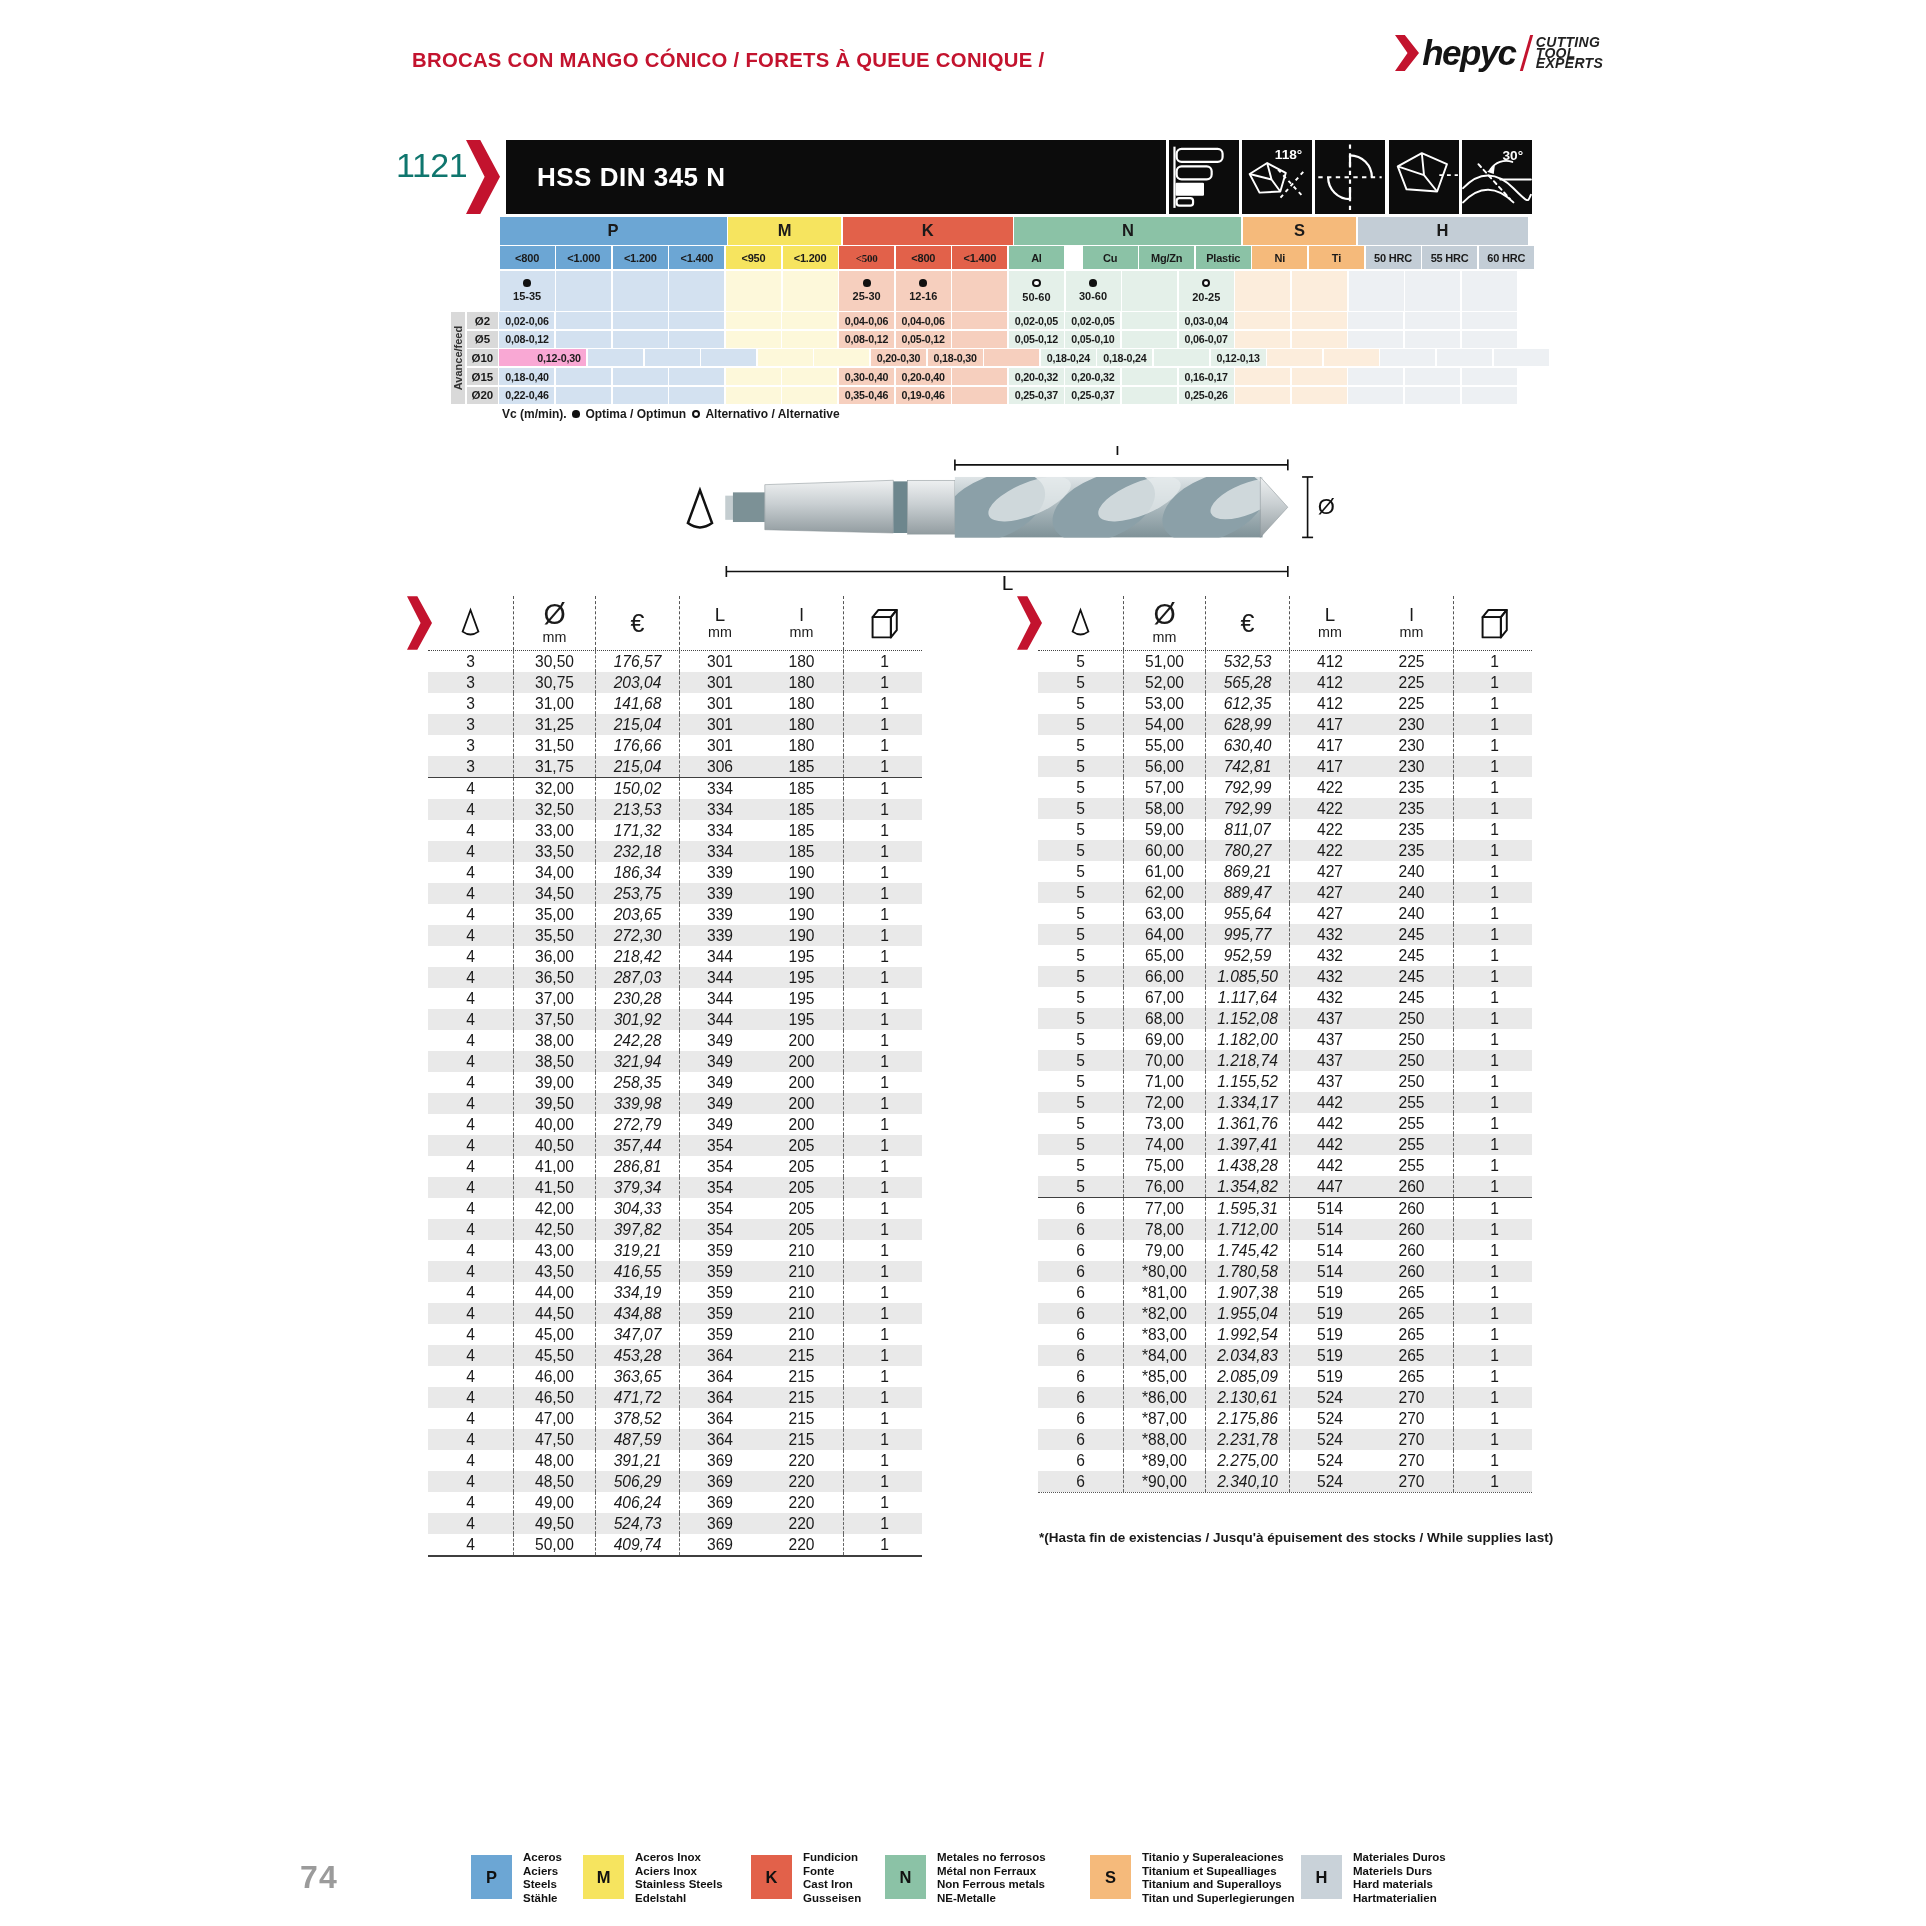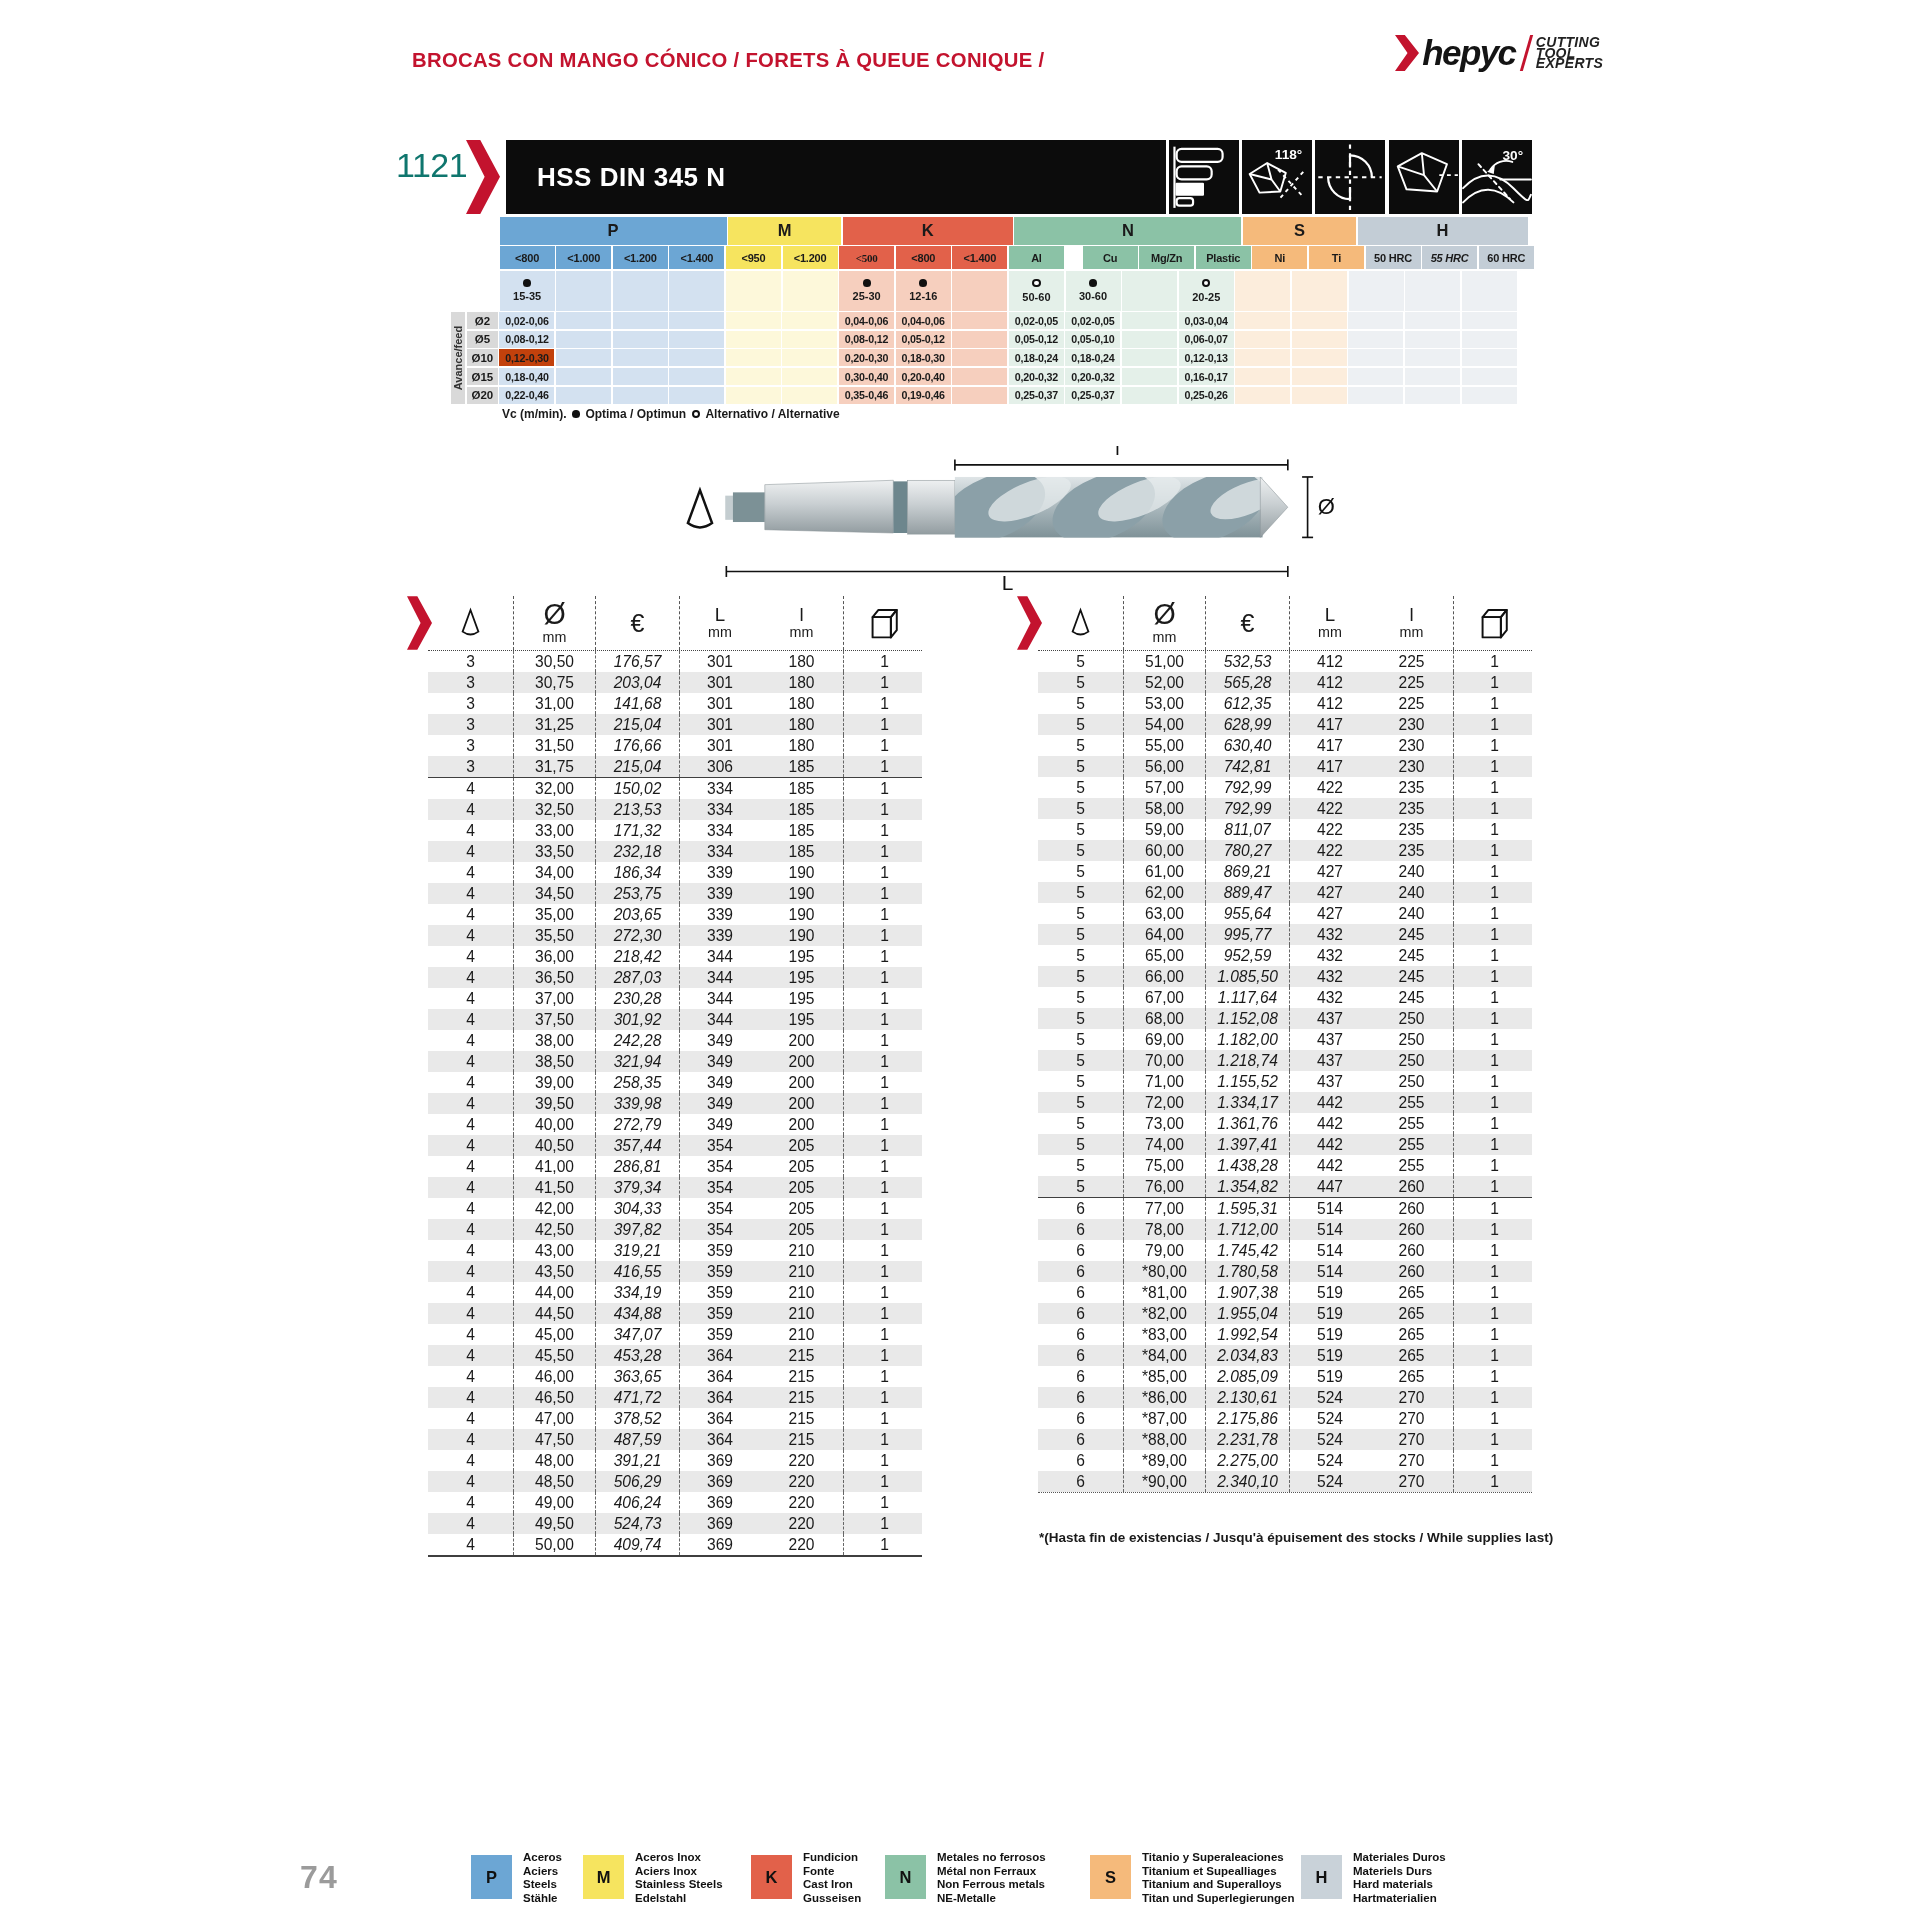--- a/index.html
+++ b/index.html
@@ -178,21 +178,21 @@
       <div class="ct-sub" style="background: rgb(226, 97, 74); font-family: Liberation Serif, serif;">&lt;500</div>
       <div class="ct-sub" style="background: rgb(226, 97, 74);">&lt;800</div>
       <div class="ct-sub" style="background: rgb(226, 97, 74);">&lt;1.400</div>
       <div class="ct-sub" style="background: rgb(139, 194, 166);">Al</div>
       <div class="ct-sub" style="background: rgb(139, 194, 166); margin-left: 17px;">Cu</div>
       <div class="ct-sub" style="background: rgb(139, 194, 166);">Mg/Zn</div>
       <div class="ct-sub" style="background: rgb(139, 194, 166);">Plastic</div>
       <div class="ct-sub" style="background: rgb(245, 186, 123);">Ni</div>
       <div class="ct-sub" style="background: rgb(245, 186, 123);">Ti</div>
       <div class="ct-sub" style="background: rgb(195, 205, 214);">50 HRC</div>
-      <div class="ct-sub" style="background: rgb(195, 205, 214); font-style: italic;">55 HRC</div>
+      <div class="ct-sub" style="background: rgb(195, 205, 214);">55 HRC</div>
       <div class="ct-sub" style="background: rgb(195, 205, 214);">60 HRC</div>
     </div>
     <div class="ct-row">
       <div class="ct-spacer"></div>
       <div class="ct-vc" style="background: rgb(211, 225, 240);">
         <span class="dot filled"></span>
         <span>15-35</span>
       </div>
       <div class="ct-vc" style="background: rgb(211, 225, 240);"></div>
       <div class="ct-vc" style="background: rgb(211, 225, 240);"></div>
@@ -267,21 +267,21 @@
       <div class="ct-cell" style="background: rgb(228, 240, 233);">0,06-0,07</div>
       <div class="ct-cell" style="background: rgb(252, 237, 220);"></div>
       <div class="ct-cell" style="background: rgb(252, 237, 220);"></div>
       <div class="ct-cell" style="background: rgb(237, 240, 243);"></div>
       <div class="ct-cell" style="background: rgb(237, 240, 243);"></div>
       <div class="ct-cell" style="background: rgb(237, 240, 243);"></div>
     </div>
     <div class="ct-row">
       <div class="ct-spacer2"></div>
       <div class="ct-feedlabel">Ø10</div>
-      <div class="ct-cell" style="background: #c2410c;">0,12-0,30</div>
+      <div class="ct-cell" style="background: #f9a8d4; padding-left: 32px;">0,12-0,30</div>
       <div class="ct-cell" style="background: rgb(211, 225, 240);"></div>
       <div class="ct-cell" style="background: rgb(211, 225, 240);"></div>
       <div class="ct-cell" style="background: rgb(211, 225, 240);"></div>
       <div class="ct-cell" style="background: rgb(253, 248, 218);"></div>
       <div class="ct-cell" style="background: rgb(253, 248, 218);"></div>
       <div class="ct-cell" style="background: rgb(246, 207, 190);">0,20-0,30</div>
       <div class="ct-cell" style="background: rgb(246, 207, 190);">0,18-0,30</div>
       <div class="ct-cell" style="background: rgb(246, 207, 190);"></div>
       <div class="ct-cell" style="background: rgb(228, 240, 233);">0,18-0,24</div>
       <div class="ct-cell" style="background: rgb(228, 240, 233);">0,18-0,24</div>

